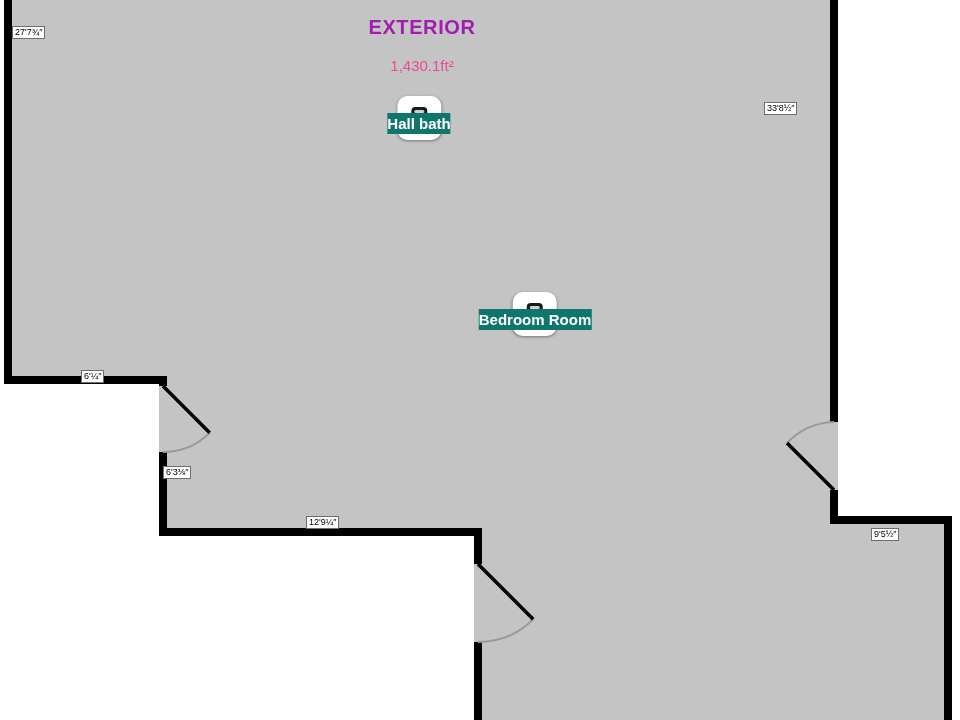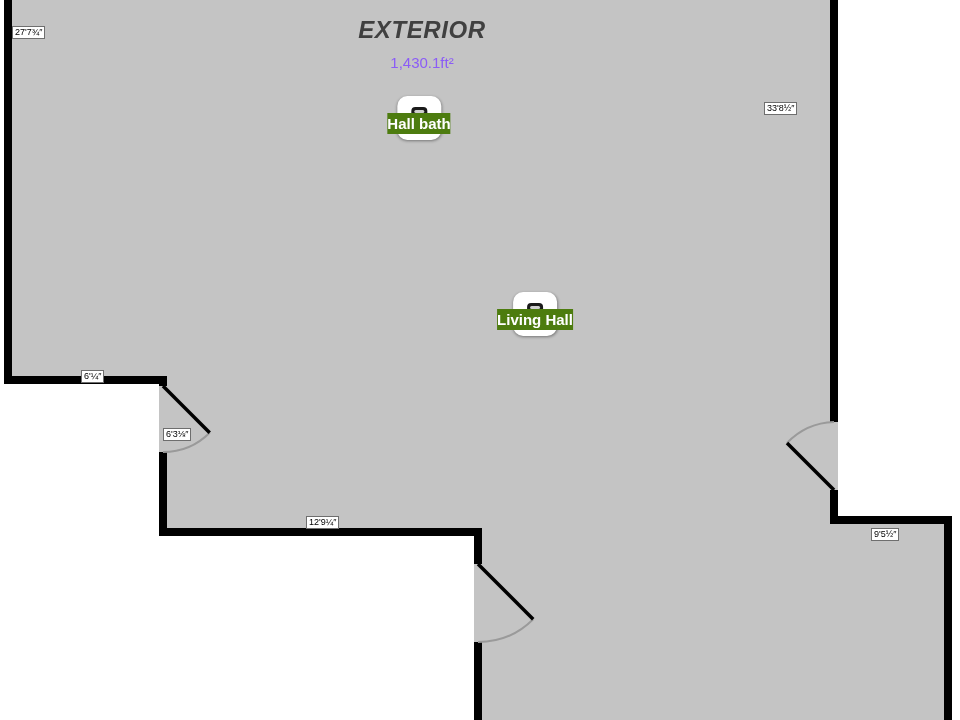--- a/index.html
+++ b/index.html
@@ -1,24 +1,24 @@
 <!DOCTYPE html>
 <html><head>
 <meta charset="utf-8">
 <style>
   html,body{margin:0;padding:0;background:#fff;}
   body{font-family:"Liberation Sans",sans-serif;}
   .canvas{position:relative;width:960px;height:720px;background:#fff;overflow:hidden;}
   .plan-svg{position:absolute;left:0;top:0;}
   .title-block{position:absolute;left:422px;top:16px;transform:translateX(-50%);text-align:center;z-index:4;}
-  .title{font-size:24px;font-weight:bold;color:#404040;letter-spacing:.6px;font-style:italic;}
-  .area{font-size:15px;color:#8b5cf6;margin-top:10px;}
+  .title{font-size:20px;font-weight:bold;color:#a21caf;letter-spacing:.6px;}
+  .area{font-size:15px;color:#ec4899;margin-top:18px;}
   .marker{position:absolute;transform:translate(-50%,-50%);display:flex;flex-direction:column;align-items:center;cursor:pointer;z-index:5;}
   .cam{width:44px;height:44px;background:#fff;border-radius:10px;box-shadow:0 1px 3px rgba(0,0,0,.4);display:flex;align-items:center;justify-content:center;}
-  .marker-label{margin-top:-27px;background:#4d7c0f;color:#fff;font-weight:bold;font-size:15px;padding:2px 0;white-space:nowrap;z-index:2;}
+  .marker-label{margin-top:-27px;background:#0f766e;color:#fff;font-weight:bold;font-size:15px;padding:2px 0;white-space:nowrap;z-index:2;}
   .dim{position:absolute;background:#fff;border:1px solid #6e6e6e;color:#000;font-size:9px;font-weight:normal;line-height:11px;padding:0 2px;white-space:nowrap;z-index:6;}
 </style>
 </head>
 <body>
 
 <div class="canvas">
 
   <svg class="plan-svg" width="960" height="720" viewBox="0 0 960 720">
 
     <polygon points="4,0 838,0 838,516 948,516 948,720 474,720 474,536 159,536 159,384 4,384" fill="#c4c4c4"></polygon>
@@ -64,24 +64,24 @@
 
   <div class="marker" style="left:535px;top:311px">
     <span class="cam">
       <svg width="28" height="28" viewBox="0 0 28 28">
           <rect x="6" y="3" width="16" height="22" rx="4" fill="#1a1a1a"></rect>
           <rect x="9" y="6" width="10" height="3" rx="1.5" fill="#cfcfcf"></rect>
           <circle cx="14" cy="15" r="4.2" fill="none" stroke="#cfcfcf" stroke-width="1.8"></circle>
           <circle cx="14" cy="15" r="1.6" fill="#cfcfcf"></circle>
         </svg>
     </span>
-    <span class="marker-label">Living Hall</span>
+    <span class="marker-label">Bedroom Room</span>
   </div>
 
 
   <div class="dim" style="left:12px;top:26px">27'7¾″</div>
   <div class="dim" style="left:764px;top:102px">33'8½″</div>
   <div class="dim" style="left:81px;top:370px">6'¼″</div>
-  <div class="dim" style="left:163px;top:428px">6'3⅛″</div>
+  <div class="dim" style="left:163px;top:466px">6'3⅛″</div>
   <div class="dim" style="left:306px;top:516px">12'9¼″</div>
   <div class="dim" style="left:871px;top:528px">9'5½″</div>
 
 </div>
 
 </body></html>

